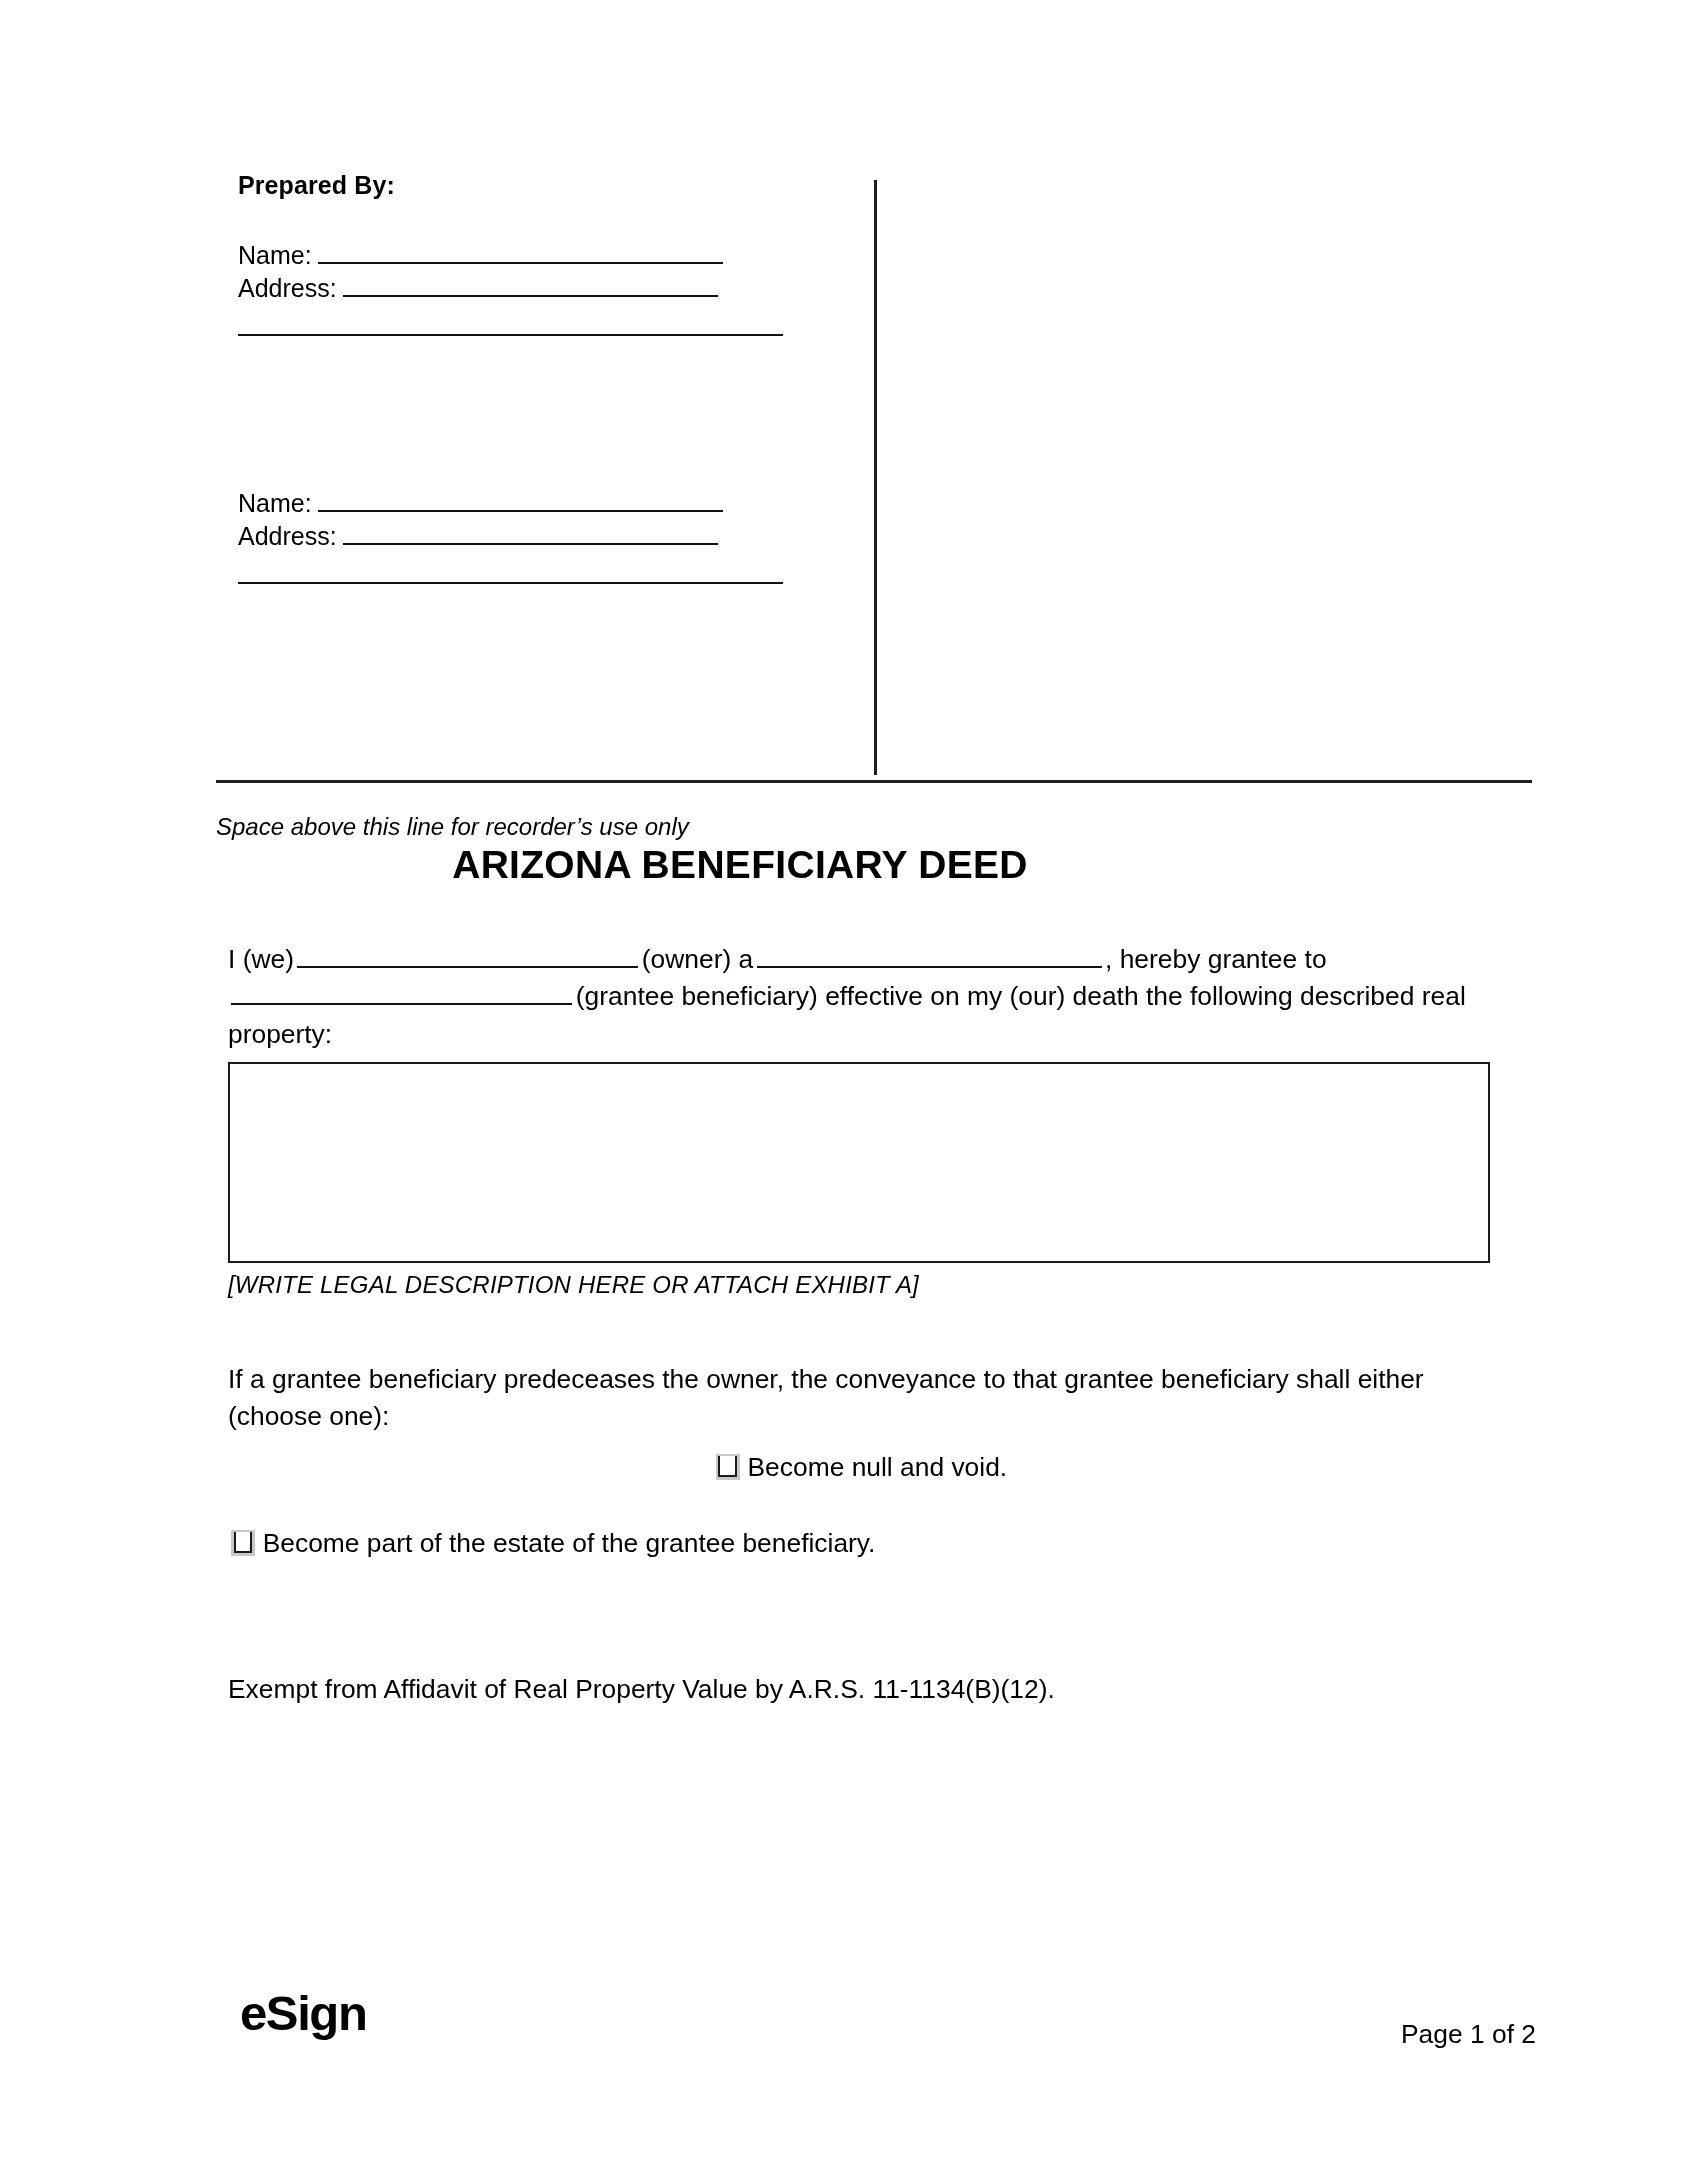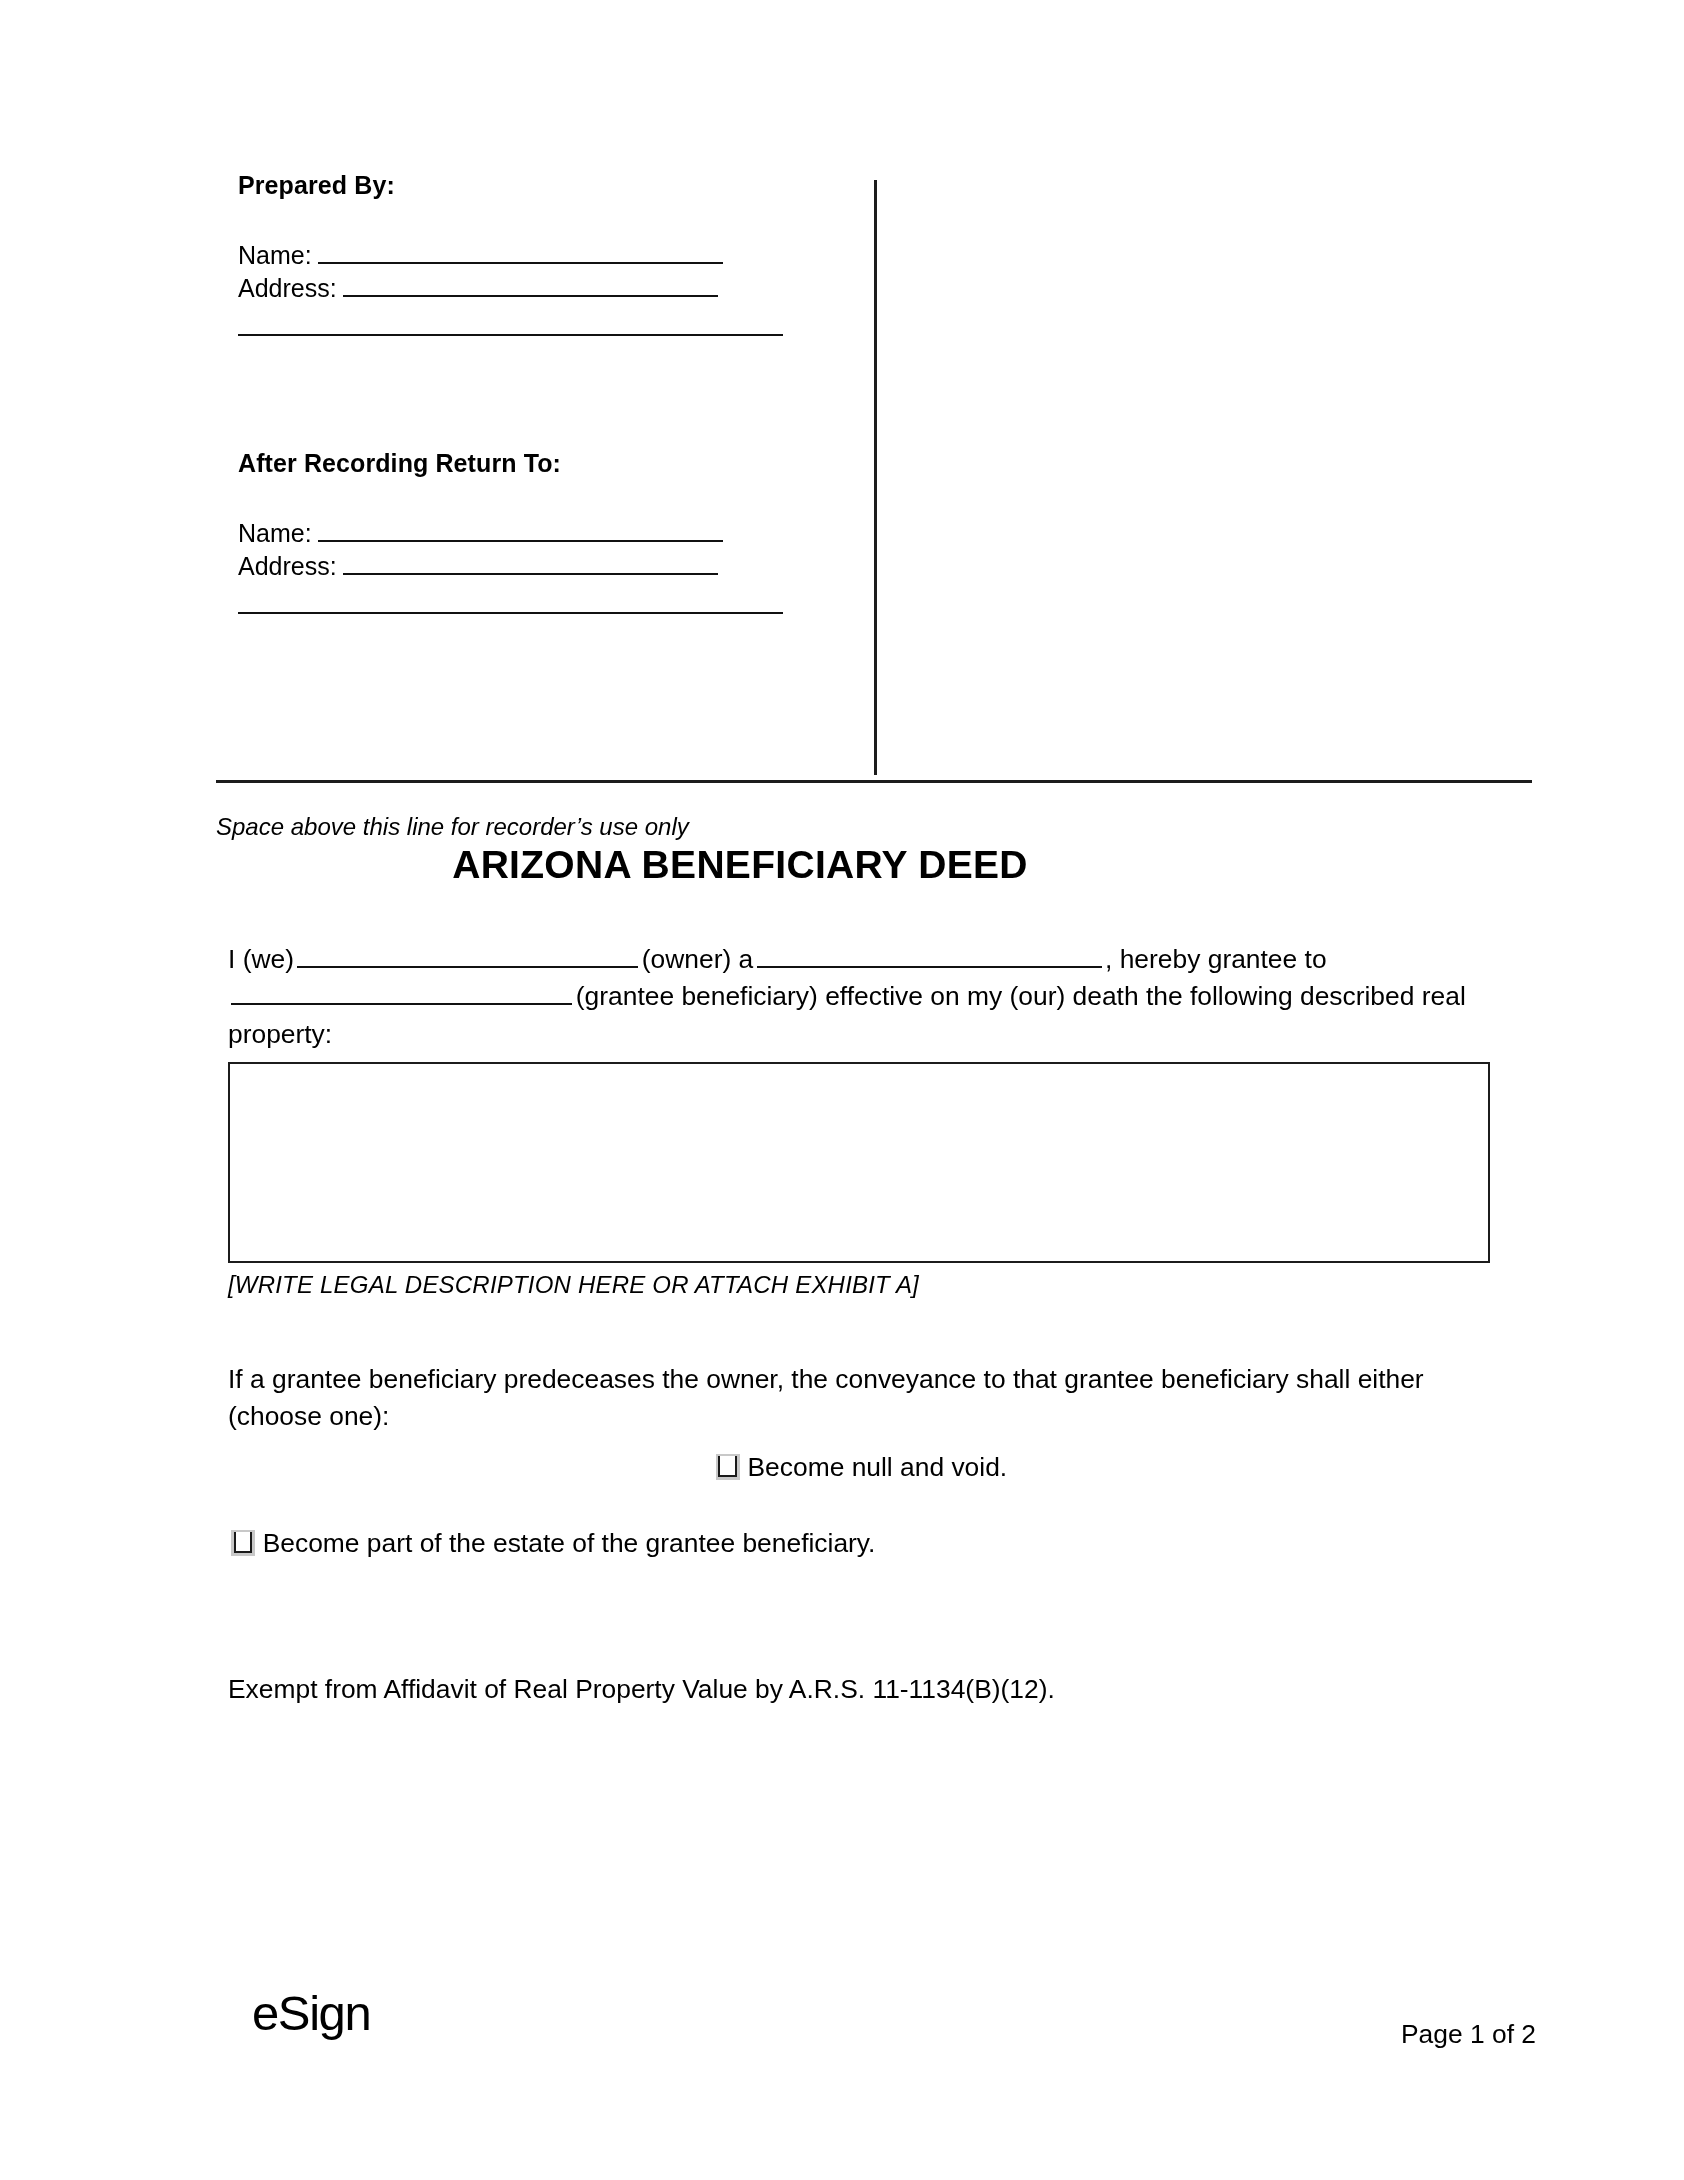--- a/index.html
+++ b/index.html
@@ -198,24 +198,24 @@
   .option-label {
     display: block;
     white-space: nowrap;
   }
 
   .exempt-para { top: 1671px; }
 
   
   .footer-logo {
     position: absolute;
-    left: 222px;
+    left: 210px;
     top: 1985px;
     font-size: 49px;
-    font-weight: normal;
+    font-weight: bold;
     letter-spacing: -1.4px;
     margin: 0;
   }
   .footer-page {
     position: absolute;
     right: 179px;
     top: 2019px;
     font-size: 26.4px;
     margin: 0;
     white-space: nowrap;
@@ -241,21 +241,20 @@
           <p class="field-row">
             <span class="field-label">Address:</span><span class="field-rule rule-address"></span>
           </p>
           <span class="rule-full"></span>
         </div>
       </div>
 
       <div class="spacer-gap"></div>
 
       <div class="after-recording-group">
-        <p class="block-heading">After Recording Return To:</p>
         <div class="field-rows">
           <p class="field-row">
             <span class="field-label">Name:</span><span class="field-rule rule-name"></span>
           </p>
           <p class="field-row">
             <span class="field-label">Address:</span><span class="field-rule rule-address"></span>
           </p>
           <span class="rule-full"></span>
         </div>
       </div>

